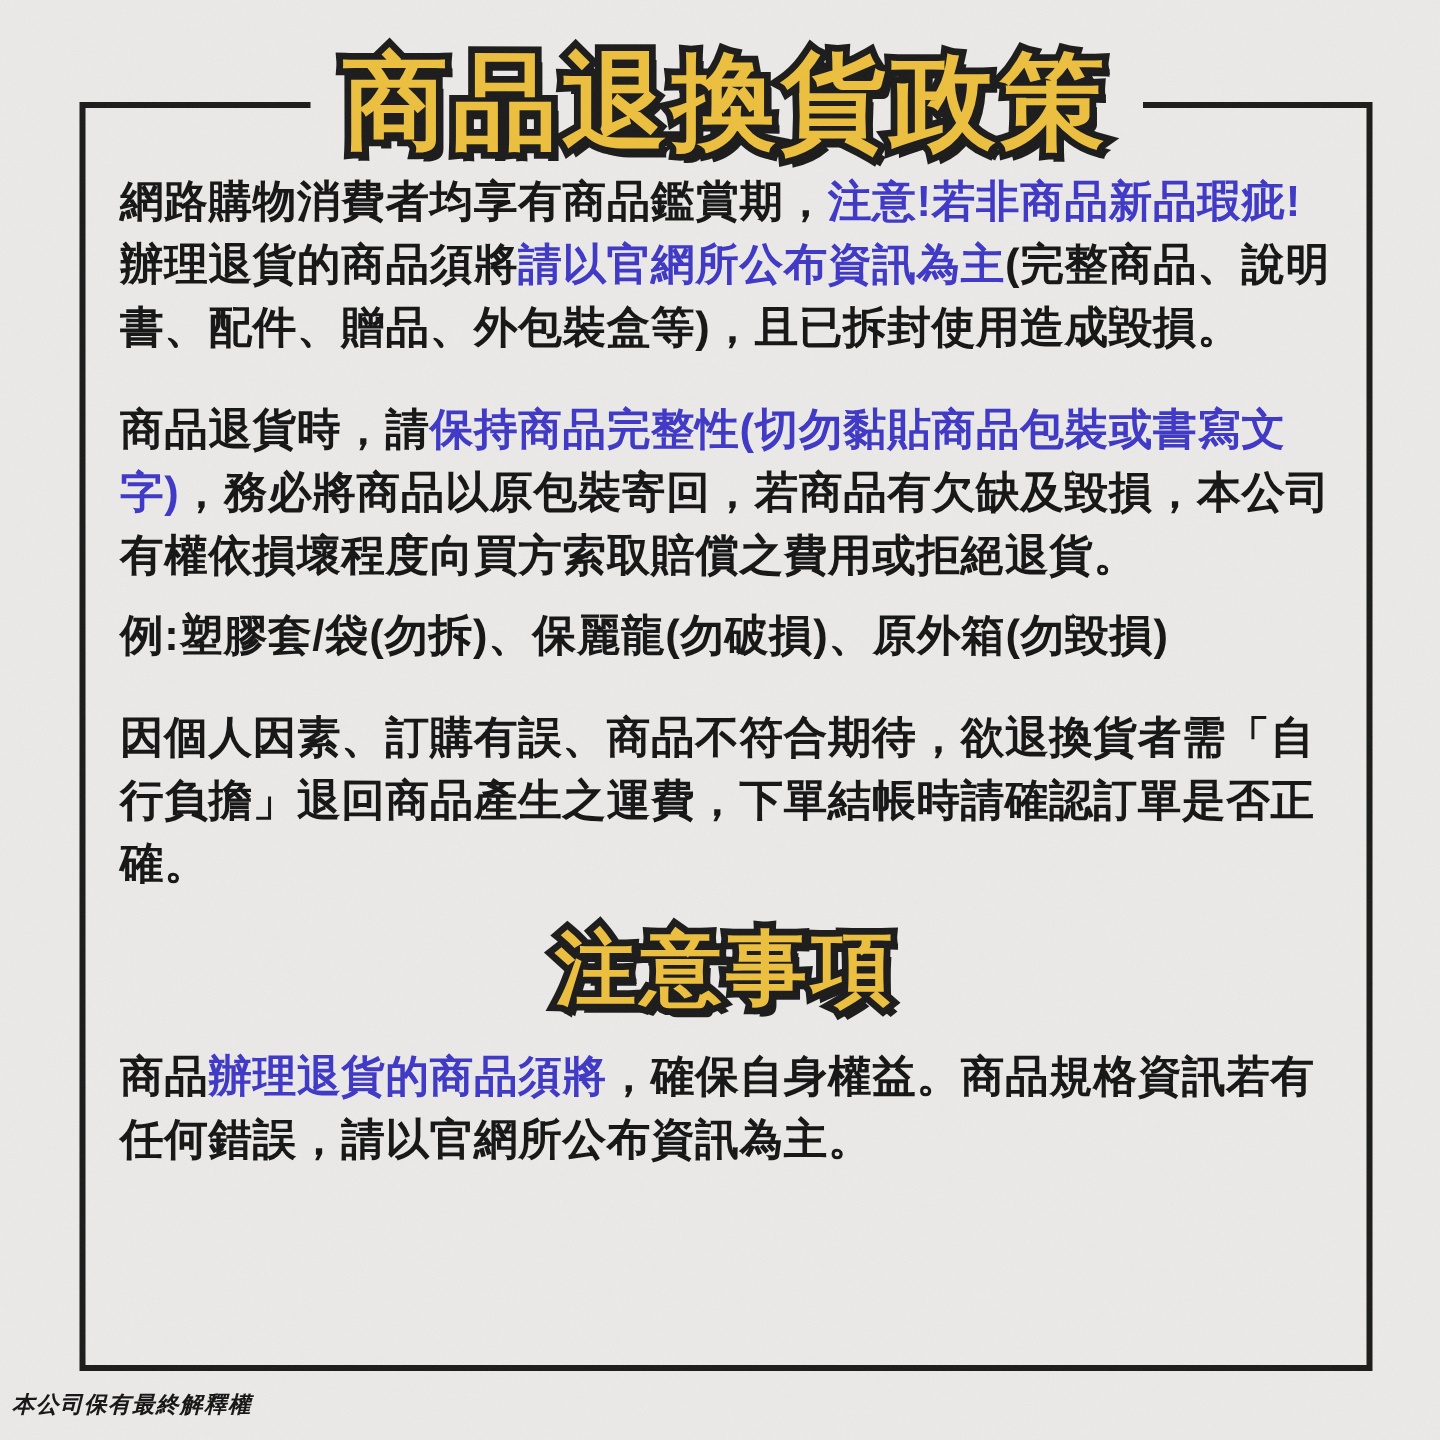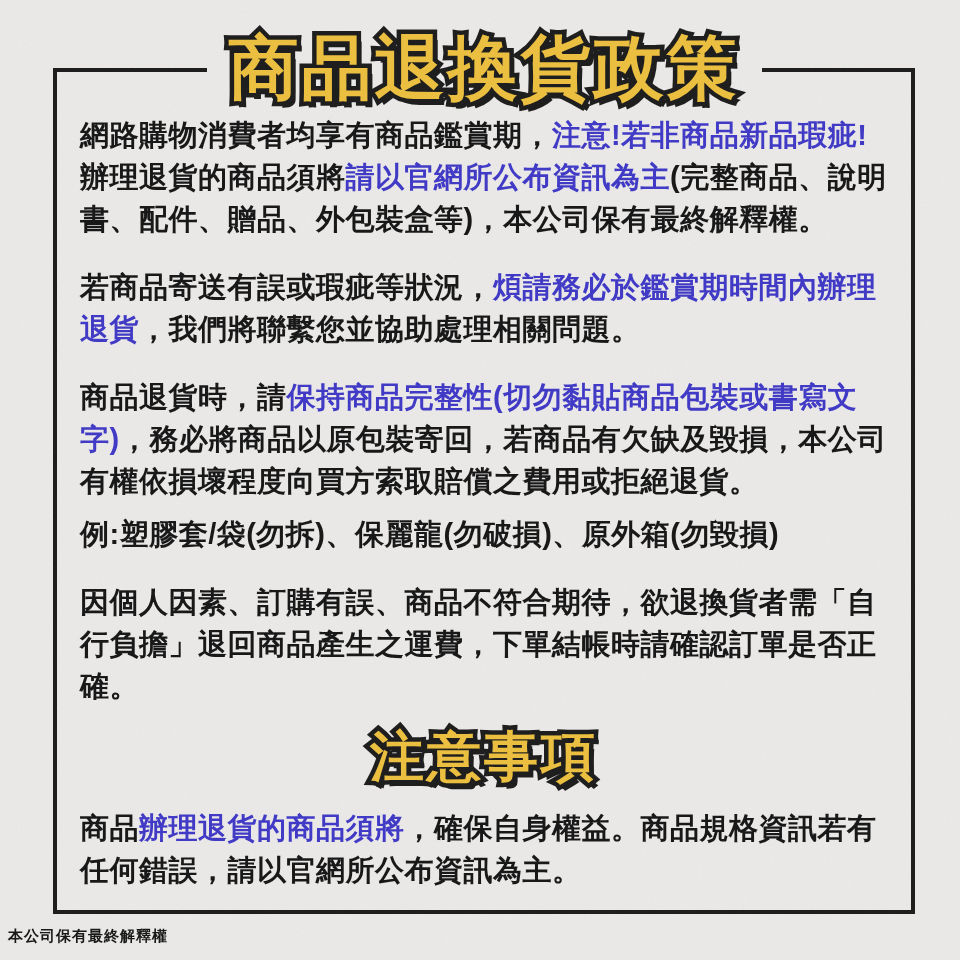--- a/index.html
+++ b/index.html
@@ -88,41 +88,41 @@
   .notice-heading .outline-text { font-size: 54px; }
   
   .footer-note {
     position: absolute;
     left: 8px; top: 927px;
     font-size: 15px;
     font-weight: bold;
     letter-spacing: 1px;
     color: var(--ink);
     z-index: 1;
+    font-style: italic;
   }
 </style>
 </head>
 <body>
 
 <div class="frame"></div>
 
 <div class="title-row">
   <span class="title-mask main-title">
     <span class="outline-text">
       <span class="stroke-layer">商品退換貨政策</span>
       <span class="fill-layer">商品退換貨政策</span>
     </span>
   </span>
 </div>
 
 <div class="content">
 
-  <p class="para"><span class="black">網路購物消費者均享有商品鑑賞期，</span><span class="blue">注意!若非商品新品瑕疵!</span><span class="black">辦理退貨的商品須將</span><span class="blue">請以官網所公布資訊為主</span><span class="black">(完整商品、說明書、配件、贈品、外包裝盒等)，本公司保有最終解釋權。</span></p>
+  <p class="para"><span class="black">網路購物消費者均享有商品鑑賞期，</span><span class="blue">注意!若非商品新品瑕疵!</span><span class="black">辦理退貨的商品須將</span><span class="blue">請以官網所公布資訊為主</span><span class="black">(完整商品、說明書、配件、贈品、外包裝盒等)，且已拆封使用造成毀損。</span></p>
 
-  <p class="para"><span class="black">若商品寄送有誤或瑕疵等狀況，</span><span class="blue">煩請務必於鑑賞期時間內辦理退貨</span><span class="black">，我們將聯繫您並協助處理相關問題。</span></p>
 
   <p class="para"><span class="black">商品退貨時，請</span><span class="blue">保持商品完整性(切勿黏貼商品包裝或書寫文字)</span><span class="black">，務必將商品以原包裝寄回，若商品有欠缺及毀損，本公司有權依損壞程度向買方索取賠償之費用或拒絕退貨。</span></p>
 
   <p class="para tight"><span class="black">例:塑膠套/袋(勿拆)、保麗龍(勿破損)、原外箱(勿毀損)</span></p>
 
 
   <p class="para"><span class="black">因個人因素、訂購有誤、商品不符合期待，欲退換貨者需「自行負擔」退回商品產生之運費，下單結帳時請確認訂單是否正確。</span></p>
 
   <div class="notice-heading">
     <span class="outline-text">

